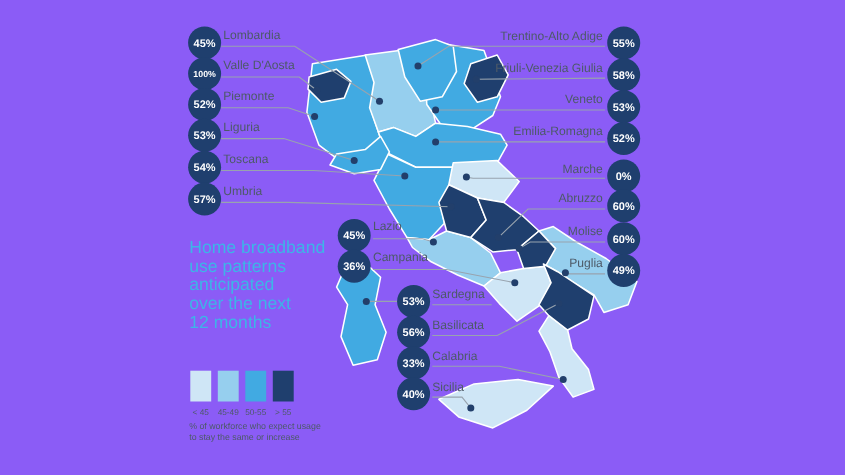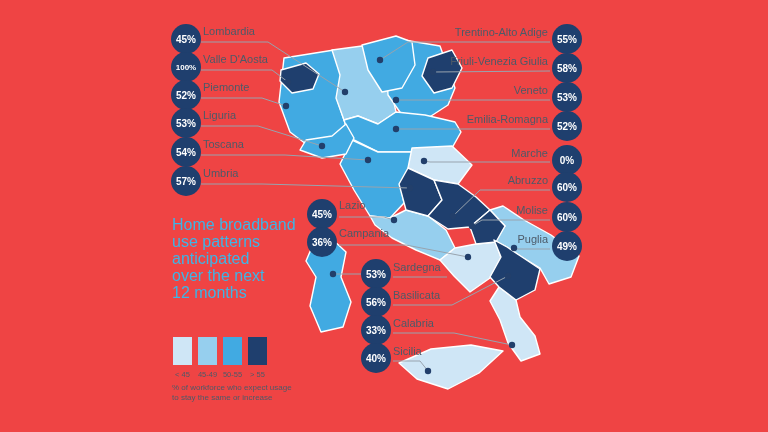--- a/index.html
+++ b/index.html
@@ -1,16 +1,16 @@
 <!DOCTYPE html>
 <html><head>
 <meta charset="utf-8">
 <style>
   html,body{margin:0;padding:0;background:#fff;}
-  #stage{position:relative;width:768px;height:432px;background:#ef4444;overflow:hidden;
+  #stage{position:relative;width:768px;height:432px;background:#8b5cf6;overflow:hidden;
          font-family:"Liberation Sans",sans-serif;}
   svg{position:absolute;left:0;top:0;}
   .rg{stroke:#ffffff;stroke-width:1.4;stroke-linejoin:round;}
   .cn{fill:none;stroke:#98a3ae;stroke-width:1;}
   .dt{fill:#223f6b;}
   .bv{fill:#ffffff;font-size:10px;font-weight:bold;text-anchor:middle;}
   .bvs{fill:#ffffff;font-size:8px;font-weight:bold;text-anchor:middle;}
   .rl{fill:#4d5a68;font-size:11px;}
   .re{text-anchor:end;}
   .ttl{fill:#3db5e7;font-size:16px;}

